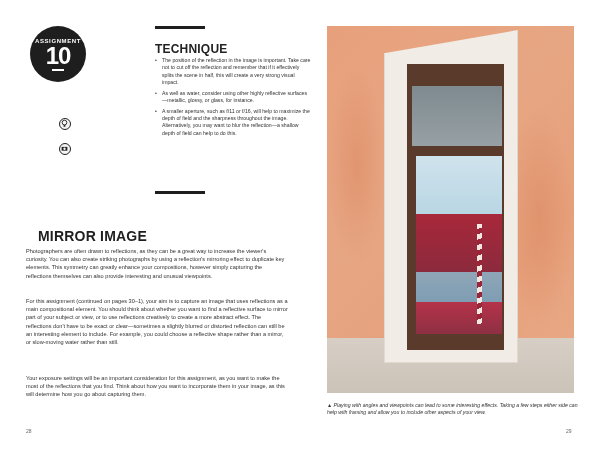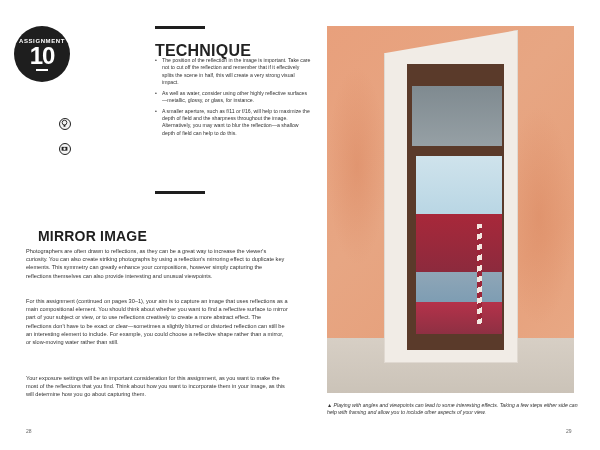--- a/index.html
+++ b/index.html
@@ -2,32 +2,32 @@
 <html><head>
 <meta charset="utf-8">
 <style>
   html, body { margin:0; padding:0; }
   body { width:600px; height:450px; background:#ffffff; position:relative; overflow:hidden;
          font-family:"Liberation Sans", sans-serif; color:#2a2a2a; }
   .page { position:absolute; top:0; height:450px; }
   .left { left:0; width:320px; }
   .right { left:320px; width:280px; }
 
-  .badge { position:absolute; left:14px; top:26px; width:56px; height:56px; border-radius:50%;
+  .badge { position:absolute; left:30px; top:26px; width:56px; height:56px; border-radius:50%;
            background:#1e1e1e; color:#fff; text-align:center; }
   .badge .lbl { position:absolute; top:12px; left:0; right:0; font-size:6px; font-weight:bold; letter-spacing:0.6px; }
   .badge .num { position:absolute; top:18px; left:0; right:0; font-size:24px; font-weight:bold; line-height:24px; letter-spacing:-1px; }
   .badge .bar { position:absolute; left:22px; width:12px; bottom:11px; height:2px; background:#fff; }
 
   .icon { position:absolute; left:59px; width:12px; height:12px; border-radius:50%;
           border:1.5px solid #222; box-sizing:border-box; background:#f4f4f4; }
   .icon svg { position:absolute; left:0; top:0; }
 
   .rule { position:absolute; left:155px; width:50px; height:3px; background:#1e1e1e; }
-  .tech-title { position:absolute; left:155px; top:42px; font-size:16px; font-weight:bold; letter-spacing:0.2px; color:#222; }
+  .tech-title { position:absolute; left:155px; top:42px; font-size:12px; font-weight:bold; letter-spacing:0.2px; color:#222; }
   .tech-list { position:absolute; left:155px; top:57px; width:156px; margin:0; padding:0; list-style:none; font-size:5.2px; line-height:7.3px; color:#333; }
   .tech-list li { position:relative; padding-left:7px; margin-bottom:3.5px; }
   .tech-list li::before { content:"•"; position:absolute; left:0; top:0; }
 
   .h1 { position:absolute; left:26px; top:228px; font-size:14px; font-weight:bold; color:#1e1e1e; letter-spacing:0.2px;padding-left:12px; }
   .body-text { position:absolute; left:26px; width:262px; font-size:5.6px; line-height:8.2px; color:#333; }
   .p1 { top:247px; } .p2 { top:297px; } .p3 { top:374px; }
   .pageno { position:absolute; font-size:5px; color:#666; }
 
   .photo { position:absolute; left:327px; top:26px; width:247px; height:367px; overflow:hidden;

